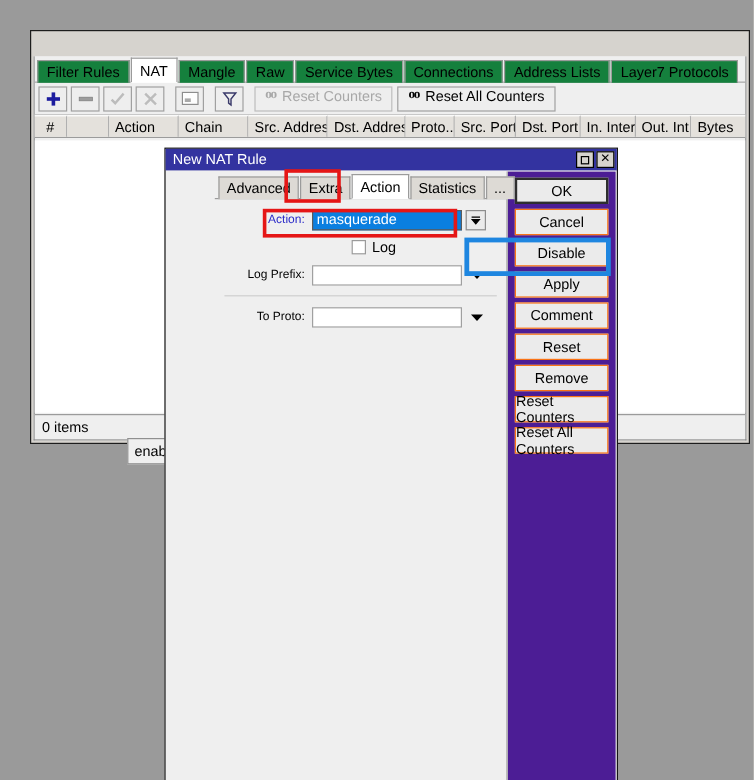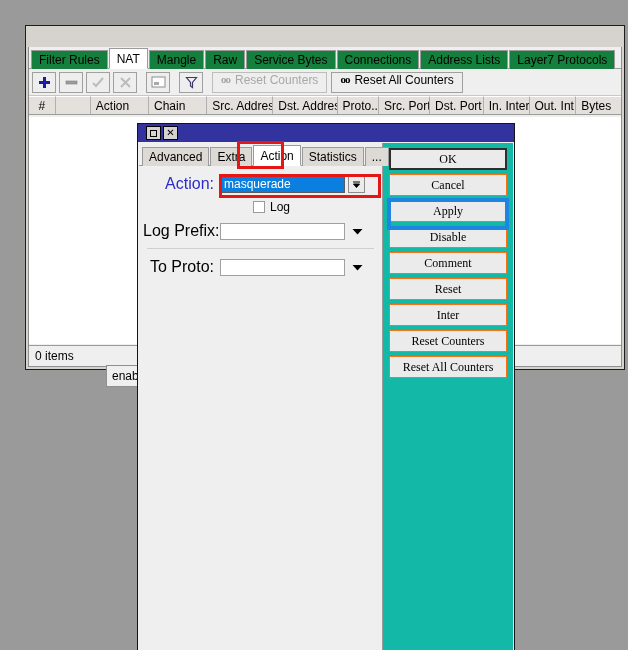--- a/index.html
+++ b/index.html
@@ -236,27 +236,27 @@
     left: 1px; right: 1px; top: 19px; bottom: 1px;
     display: flex;
     box-sizing: border-box;
   }
   #dialog-left {
     width: 244px;
     background: #efefef;
     border-right: 1px solid #9b9b9b;
     box-sizing: border-box;
     position: relative;
+    margin-left: 40px;
   }
   #dialog-right {
     flex: 1;
-    background: #14b8a6;
+    background: #4c1d95;
     box-sizing: border-box;
     padding: 5px 6px;
-    font-family: Liberation Serif, serif;
   }
 
   .dlg-tabstrip {
     display: flex;
     align-items: flex-end;
     height: 23px;
     padding-left: 3px;
     box-sizing: border-box;
     border-bottom: 1px solid #9b9b9b;
     background: #efefef;
@@ -287,21 +287,21 @@
   .frow {
     display: flex;
     align-items: center;
     margin-bottom: 7px;
     padding-left: 4px;
   }
   .flabel {
     width: 77px;
     text-align: right;
     padding-right: 6px;
-    font-size: 16px;
+    font-size: 10px;
     box-sizing: border-box;
     white-space: nowrap;
   }
   .flabel.blue { color: #2b2bc8; }
   .finput {
     width: 125px;
     height: 17px;
     border: 1px solid #a0a0a0;
     background: #ffffff;
     box-sizing: border-box;
@@ -479,20 +479,21 @@
       <span>0 items</span>
     </div>
   </div>
 </div>
 
 <div id="enabled-button">enab</div>
 
 <div id="nat-dialog">
 
   <div id="dialog-titlebar">
+    <span id="dialog-title">New NAT Rule</span>
     <div class="wbtn">
       <span class="sq"></span>
     </div>
     <div class="wbtn">
       <span>✕</span>
     </div>
   </div>
 
   <div id="dialog-inner">
 
@@ -544,25 +545,25 @@
             </svg>
           </span>
         </div>
 
       </div>
     </div>
 
     <div id="dialog-right">
       <div class="abtn primary">OK</div>
       <div class="abtn">Cancel</div>
+      <div class="abtn">Disable</div>
       <div class="abtn">Apply</div>
-      <div class="abtn">Disable</div>
       <div class="abtn">Comment</div>
       <div class="abtn">Reset</div>
-      <div class="abtn">Inter</div>
+      <div class="abtn">Remove</div>
       <div class="abtn">Reset Counters</div>
       <div class="abtn">Reset All Counters</div>
     </div>
 
   </div>
 </div>
 
 <div class="anno" id="anno-action-tab"></div>
 <div class="anno" id="anno-action-field"></div>
 <div class="anno" id="anno-apply"></div>

